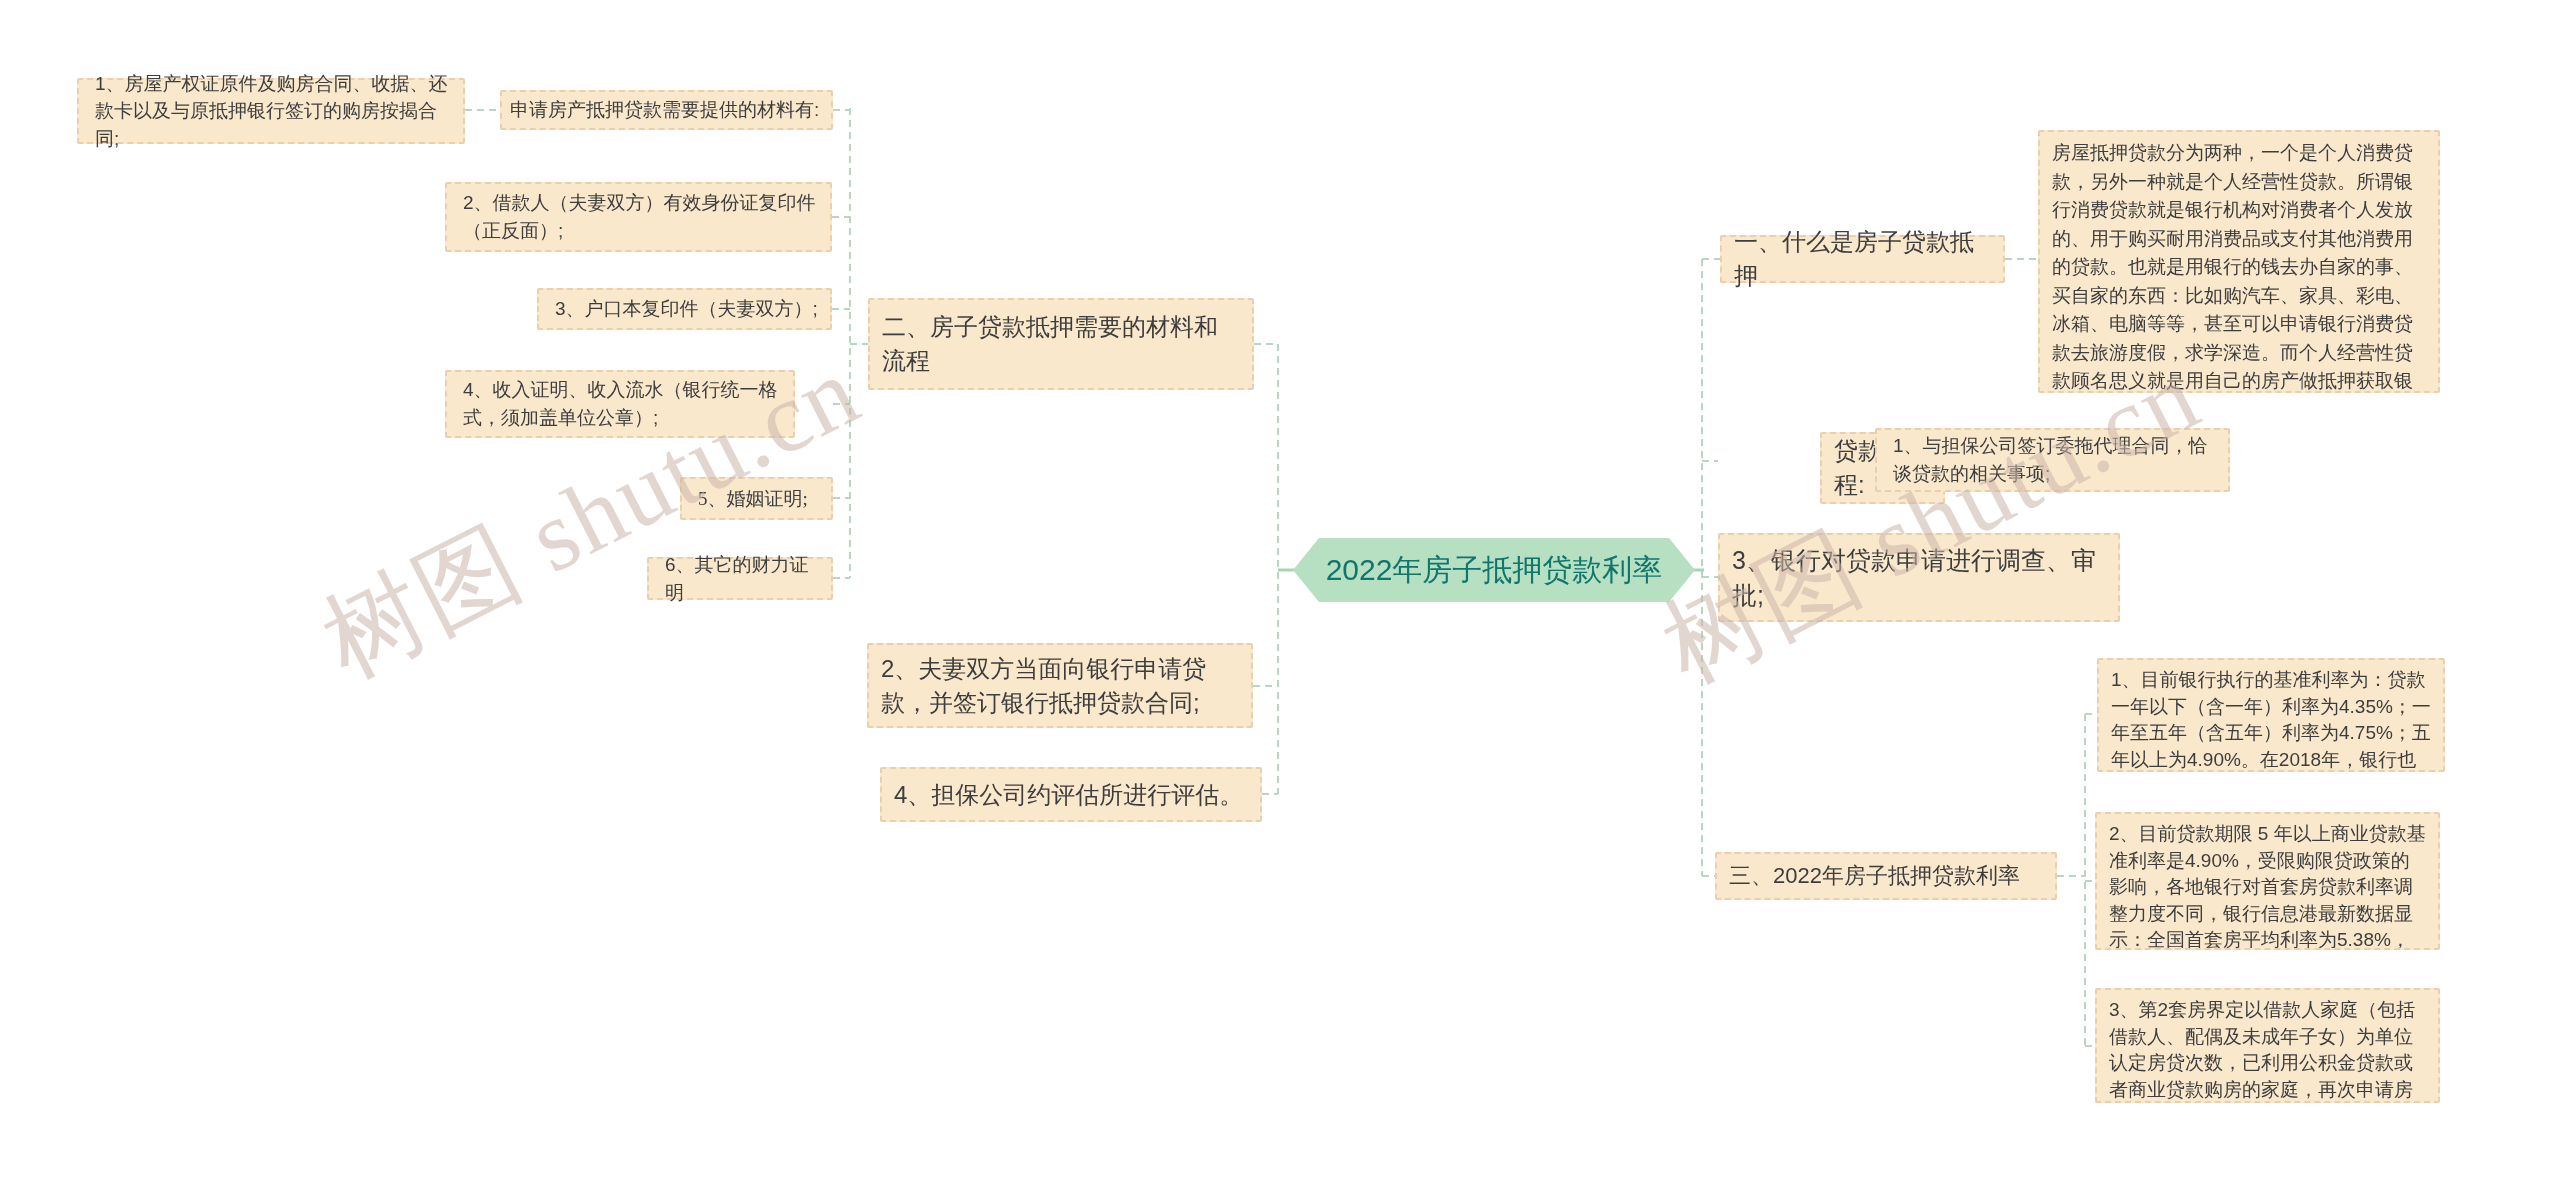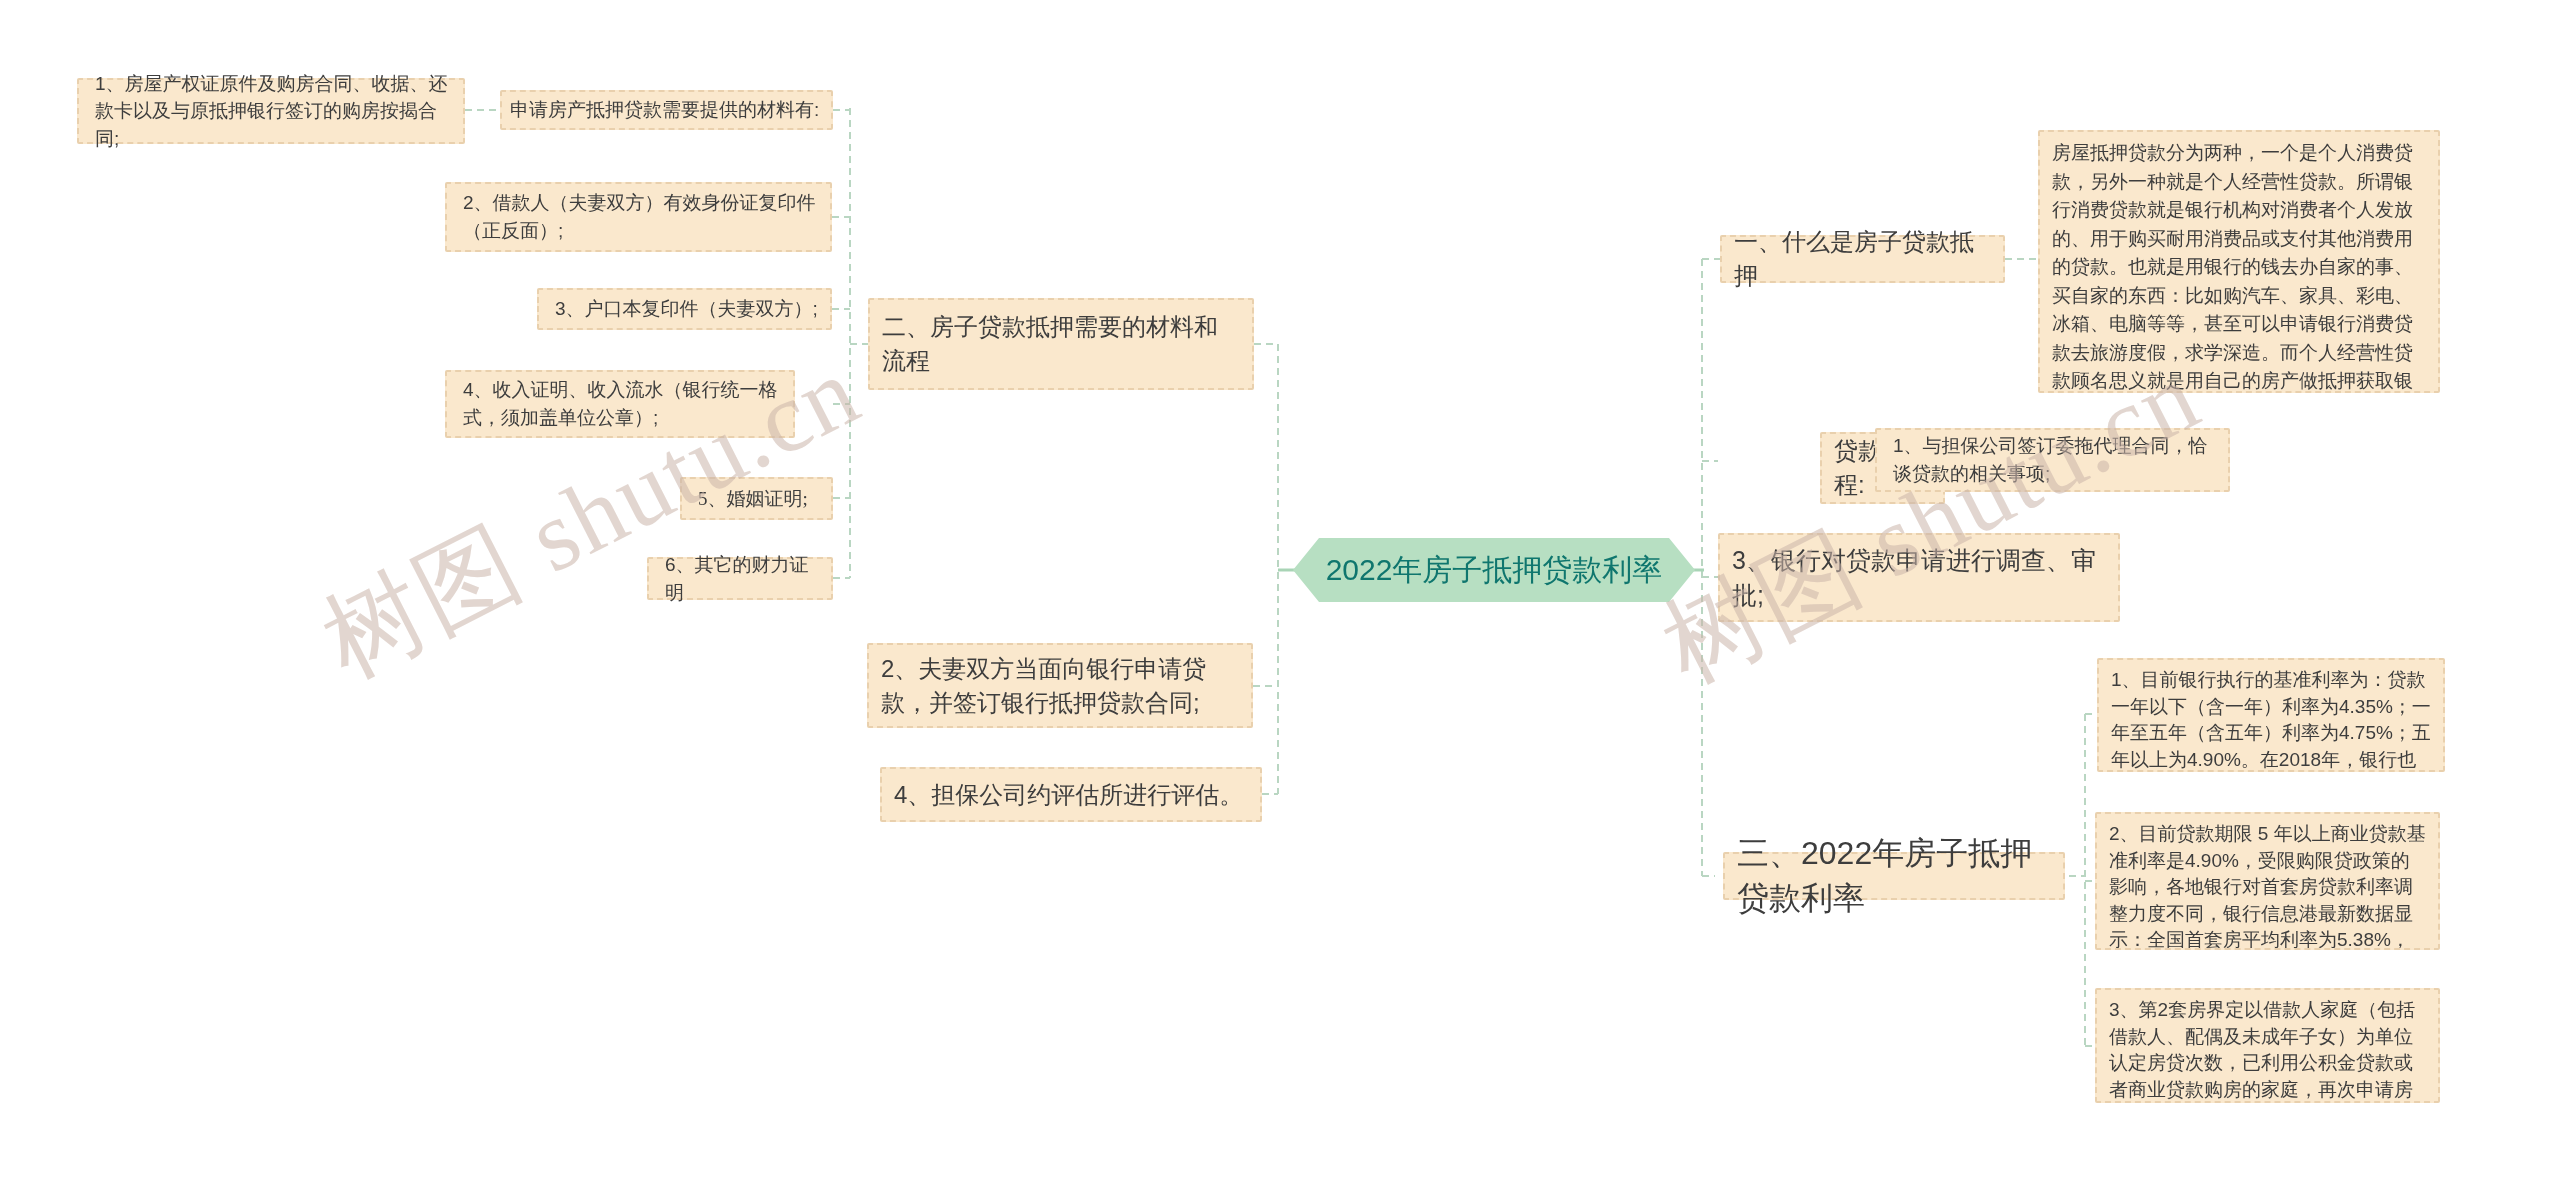--- a/index.html
+++ b/index.html
@@ -101,21 +101,21 @@
   <div class="node branch" style="left:1720px;top:235px;width:285px;height:48px;font-size:24px;">一、什么是房子贷款抵押</div>
 
   <div class="node para" style="left:2038px;top:130px;width:402px;height:263px;">房屋抵押贷款分为两种，一个是个人消费贷款，另外一种就是个人经营性贷款。所谓银行消费贷款就是银行机构对消费者个人发放的、用于购买耐用消费品或支付其他消费用的贷款。也就是用银行的钱去办自家的事、买自家的东西：比如购汽车、家具、彩电、冰箱、电脑等等，甚至可以申请银行消费贷款去旅游度假，求学深造。而个人经营性贷款顾名思义就是用自己的房产做抵押获取银行融资用于商业用途。</div>
 
   <div class="node branch" style="left:1820px;top:432px;width:125px;height:72px;">贷款流程:</div>
 
   <div class="node leaf" style="left:1875px;top:428px;width:355px;height:64px;">1、与担保公司签订委拖代理合同，恰谈贷款的相关事项;</div>
 
   <div class="node branch" style="left:1718px;top:533px;width:402px;height:89px;font-size:25px;">3、银行对贷款申请进行调查、审批;</div>
 
-  <div class="node branch" style="left:1715px;top:852px;width:342px;height:48px;font-size:32px;margin-left:8px;">三、2022年房子抵押贷款利率</div>
+  <div class="node branch" style="left:1715px;top:852px;width:342px;height:48px;font-size:22px;">三、2022年房子抵押贷款利率</div>
 
   <div class="node para" style="left:2097px;top:658px;width:348px;height:114px;line-height:1.4;">1、目前银行执行的基准利率为：贷款一年以下（含一年）利率为4.35%；一年至五年（含五年）利率为4.75%；五年以上为4.90%。在2018年，银行也会按照此基准利率执行。</div>
 
   <div class="node para" style="left:2095px;top:812px;width:345px;height:138px;line-height:1.4;">2、目前贷款期限 5 年以上商业贷款基准利率是4.90%，受限购限贷政策的影响，各地银行对首套房贷款利率调整力度不同，银行信息港最新数据显示：全国首套房平均利率为5.38%，利率普遍上浮5%-20%。</div>
 
   <div class="node para" style="left:2095px;top:988px;width:345px;height:115px;line-height:1.4;">3、第2套房界定以借款人家庭（包括借款人、配偶及未成年子女）为单位认定房贷次数，已利用公积金贷款或者商业贷款购房的家庭，再次申请房贷，将视为第2套房。</div>
 
   <div class="watermark" style="left:300px;top:450px;">树图 shutu.cn</div>
 
   <div class="watermark" style="left:1640px;top:455px;">树图 shutu.cn</div>

